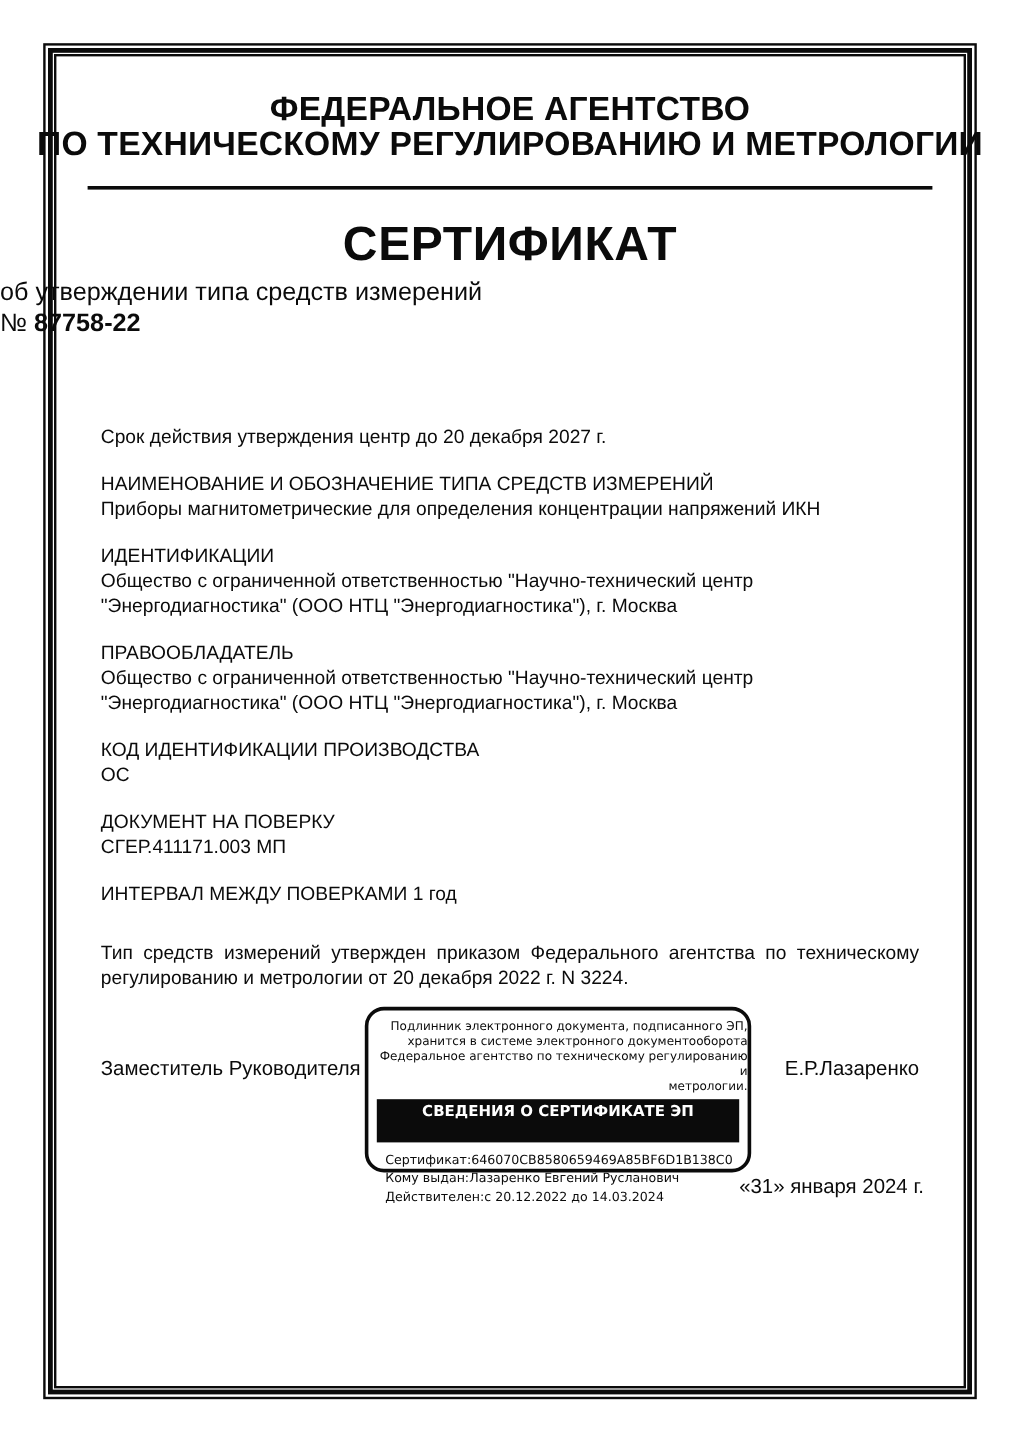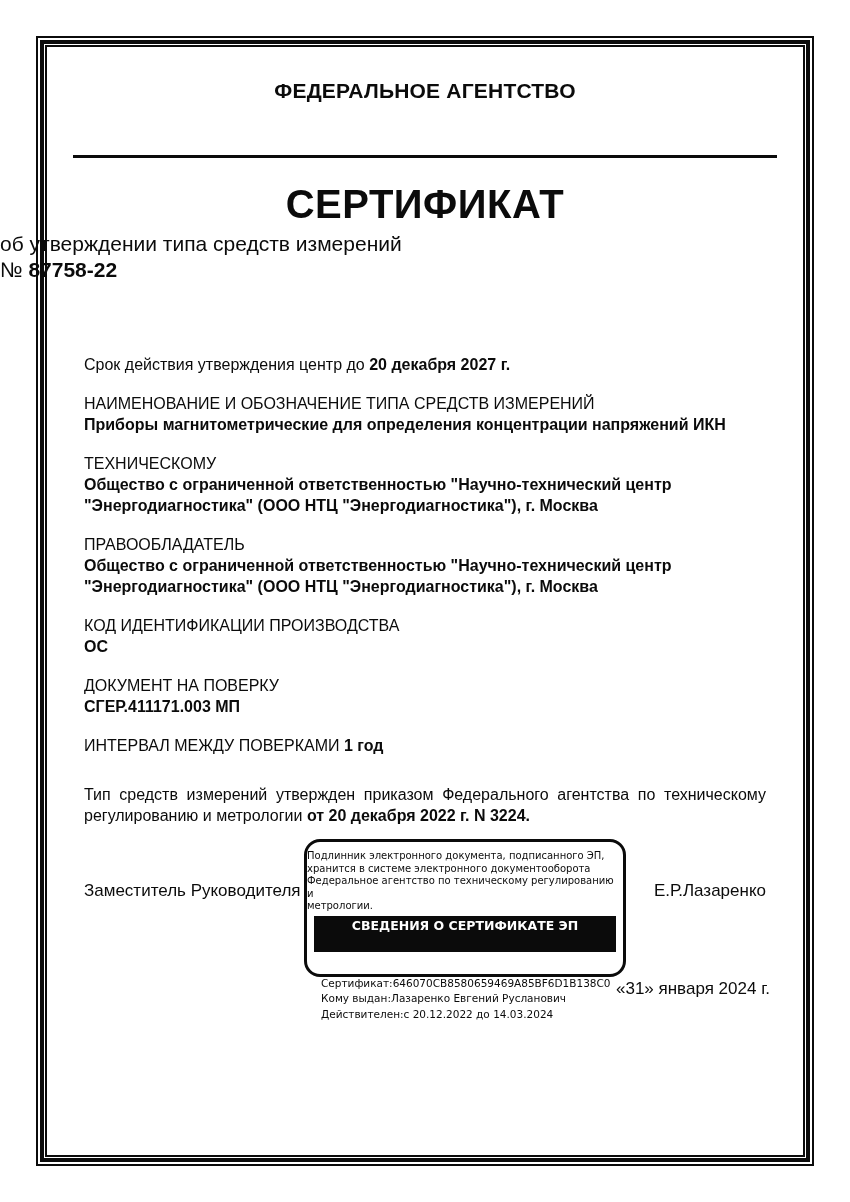--- a/index.html
+++ b/index.html
@@ -29,21 +29,21 @@
   .frame3 {
     position: absolute;
     inset: 1px;
     border: 2px solid #0b0b0b;
   }
 
   .agency-header {
     position: absolute;
     top: 76px; left: 0; right: 0;
     text-align: center;
-    font-size: 21px;
+    font-size: 28px;
     font-weight: bold;
     line-height: 29px;
     letter-spacing: 0.2px;
   }
   .header-rule {
     position: absolute;
     top: 155px; left: 73px; right: 73px;
     height: 3px;
     background: #0b0b0b;
   }
@@ -71,21 +71,21 @@
     line-height: 26px;
   }
   .cert-number .num { font-weight: bold; }
 
   .body-block {
     position: absolute;
     top: 354px; left: 84px; right: 84px;
     font-size: 16px;
     line-height: 21px;
   }
-  .body-block .b { font-weight: bold; }
+  .body-block .b { font-weight: normal; }
   .group { margin-top: 18px; }
   .group:first-child { margin-top: 0; }
   .order-par {
     margin-top: 28px;
     text-align: justify;
   }
 
   .sig-position {
     position: absolute;
     left: 84px; top: 881px;
@@ -108,75 +108,76 @@
     left: 304px; top: 839px;
     width: 322px; height: 138px;
     box-sizing: border-box;
     border: 3px solid #0b0b0b;
     border-radius: 16px;
     background: #ffffff;
     font-family: "DejaVu Sans", "Liberation Sans", sans-serif;
   }
   .stamp-lines {
     margin-top: 8px;
-    text-align: left;
+    text-align: right;
     font-size: 10px;
     line-height: 12.5px;
   }
   .stamp-banner {
     margin: 3px 7px 0 7px;
     background: #0b0b0b;
     color: #ffffff;
     font-weight: bold;
     font-size: 12.5px;
     text-align: center;
     line-height: 20px;
     height: 36px;
   }
   .stamp-fields {
-    margin: 24px 8px 0 14px;
+    margin: 8px 8px 0 14px;
     font-size: 10.5px;
     line-height: 15.5px;
     text-align: left;
   }
   .stamp-label {
     display: inline-block;
     min-width: 70px;
   }
 </style>
 </head>
 <body>
 
 <div class="frame1">
   <div class="frame2">
     <div class="frame3"></div>
   </div>
 </div>
 
 <div class="agency-header">
   <div>ФЕДЕРАЛЬНОЕ АГЕНТСТВО</div>
+  <div>ПО ТЕХНИЧЕСКОМУ РЕГУЛИРОВАНИЮ И МЕТРОЛОГИИ</div>
 </div>
 
 <div class="header-rule"></div>
 
 <div class="cert-title">СЕРТИФИКАТ</div>
 <div class="cert-subtitle">об утверждении типа средств измерений</div>
 <div class="cert-number"><span>№ </span><span class="num">87758-22</span></div>
 
 <div class="body-block">
 
   <div class="group"><span>Срок действия утверждения центр до </span><span class="b">20 декабря 2027 г.</span></div>
 
   <div class="group">
     <div>НАИМЕНОВАНИЕ И ОБОЗНАЧЕНИЕ ТИПА СРЕДСТВ ИЗМЕРЕНИЙ</div>
     <div class="b">Приборы магнитометрические для определения концентрации напряжений ИКН</div>
   </div>
 
   <div class="group">
-    <div>ТЕХНИЧЕСКОМУ</div>
+    <div>ИДЕНТИФИКАЦИИ</div>
     <div class="b">Общество с ограниченной ответственностью "Научно-технический центр "Энергодиагностика" (ООО НТЦ "Энергодиагностика"), г. Москва</div>
   </div>
 
   <div class="group">
     <div>ПРАВООБЛАДАТЕЛЬ</div>
     <div class="b">Общество с ограниченной ответственностью "Научно-технический центр "Энергодиагностика" (ООО НТЦ "Энергодиагностика"), г. Москва</div>
   </div>
 
   <div class="group">
     <div>КОД ИДЕНТИФИКАЦИИ ПРОИЗВОДСТВА</div>

